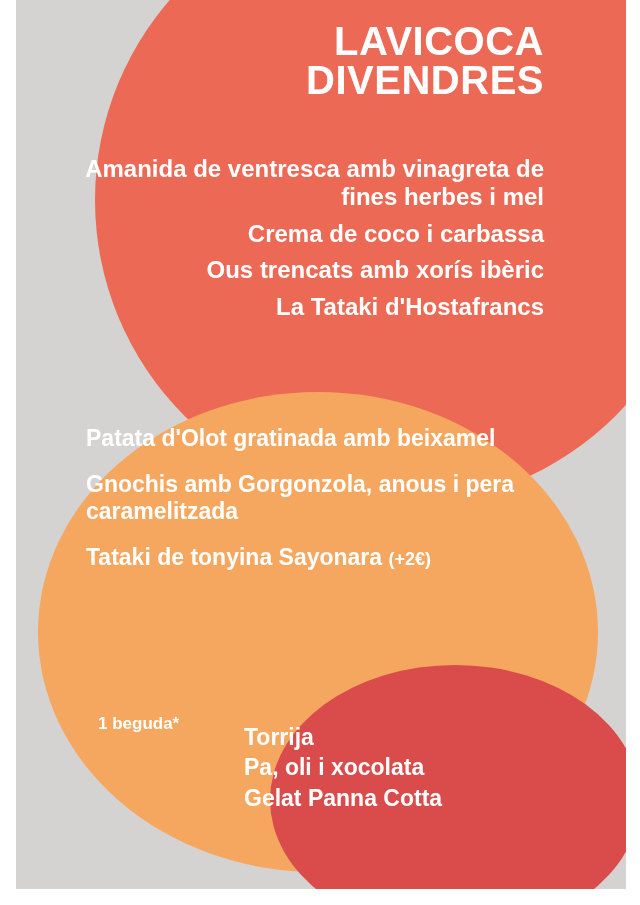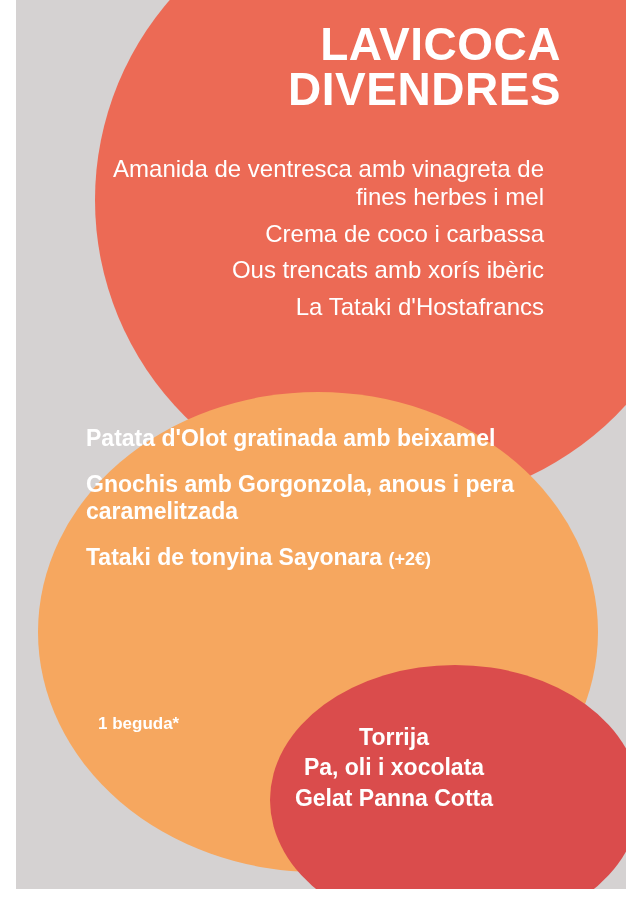--- a/index.html
+++ b/index.html
@@ -68,40 +68,40 @@
     background: #ffffff;
   }
 
   
   .layer {
     position: absolute;
     color: #ffffff;
   }
 
   .title {
-    right: 79px;
+    right: 96px;
     top: 22px;
     width: 460px;
     text-align: right;
-    font-size: 46px;
+    font-size: 40px;
     font-weight: bold;
     line-height: 0.98;
     letter-spacing: 0.5px;
   }
   .title div { white-space: nowrap; }
 
   .section-first {
     right: 96px;
     top: 155px;
     width: 470px;
     text-align: right;
   }
   .section-first .item {
     font-size: 24px;
-    font-weight: normal;
+    font-weight: bold;
     line-height: 1.16;
     margin-bottom: 9px;
   }
 
   .section-second {
     left: 86px;
     top: 425px;
     width: 480px;
     text-align: left;
   }
@@ -135,21 +135,21 @@
     font-size: 17px;
     font-weight: bold;
     margin-top: 9px;
     margin-left: 6px;
   }
 
   .section-third {
     right: 96px;
     top: 722px;
     width: 300px;
-    text-align: center;
+    text-align: left;
   }
   .section-third .item {
     font-size: 23px;
     font-weight: bold;
     line-height: 1.32;
   }
 </style>
 </head>
 <body>
 

